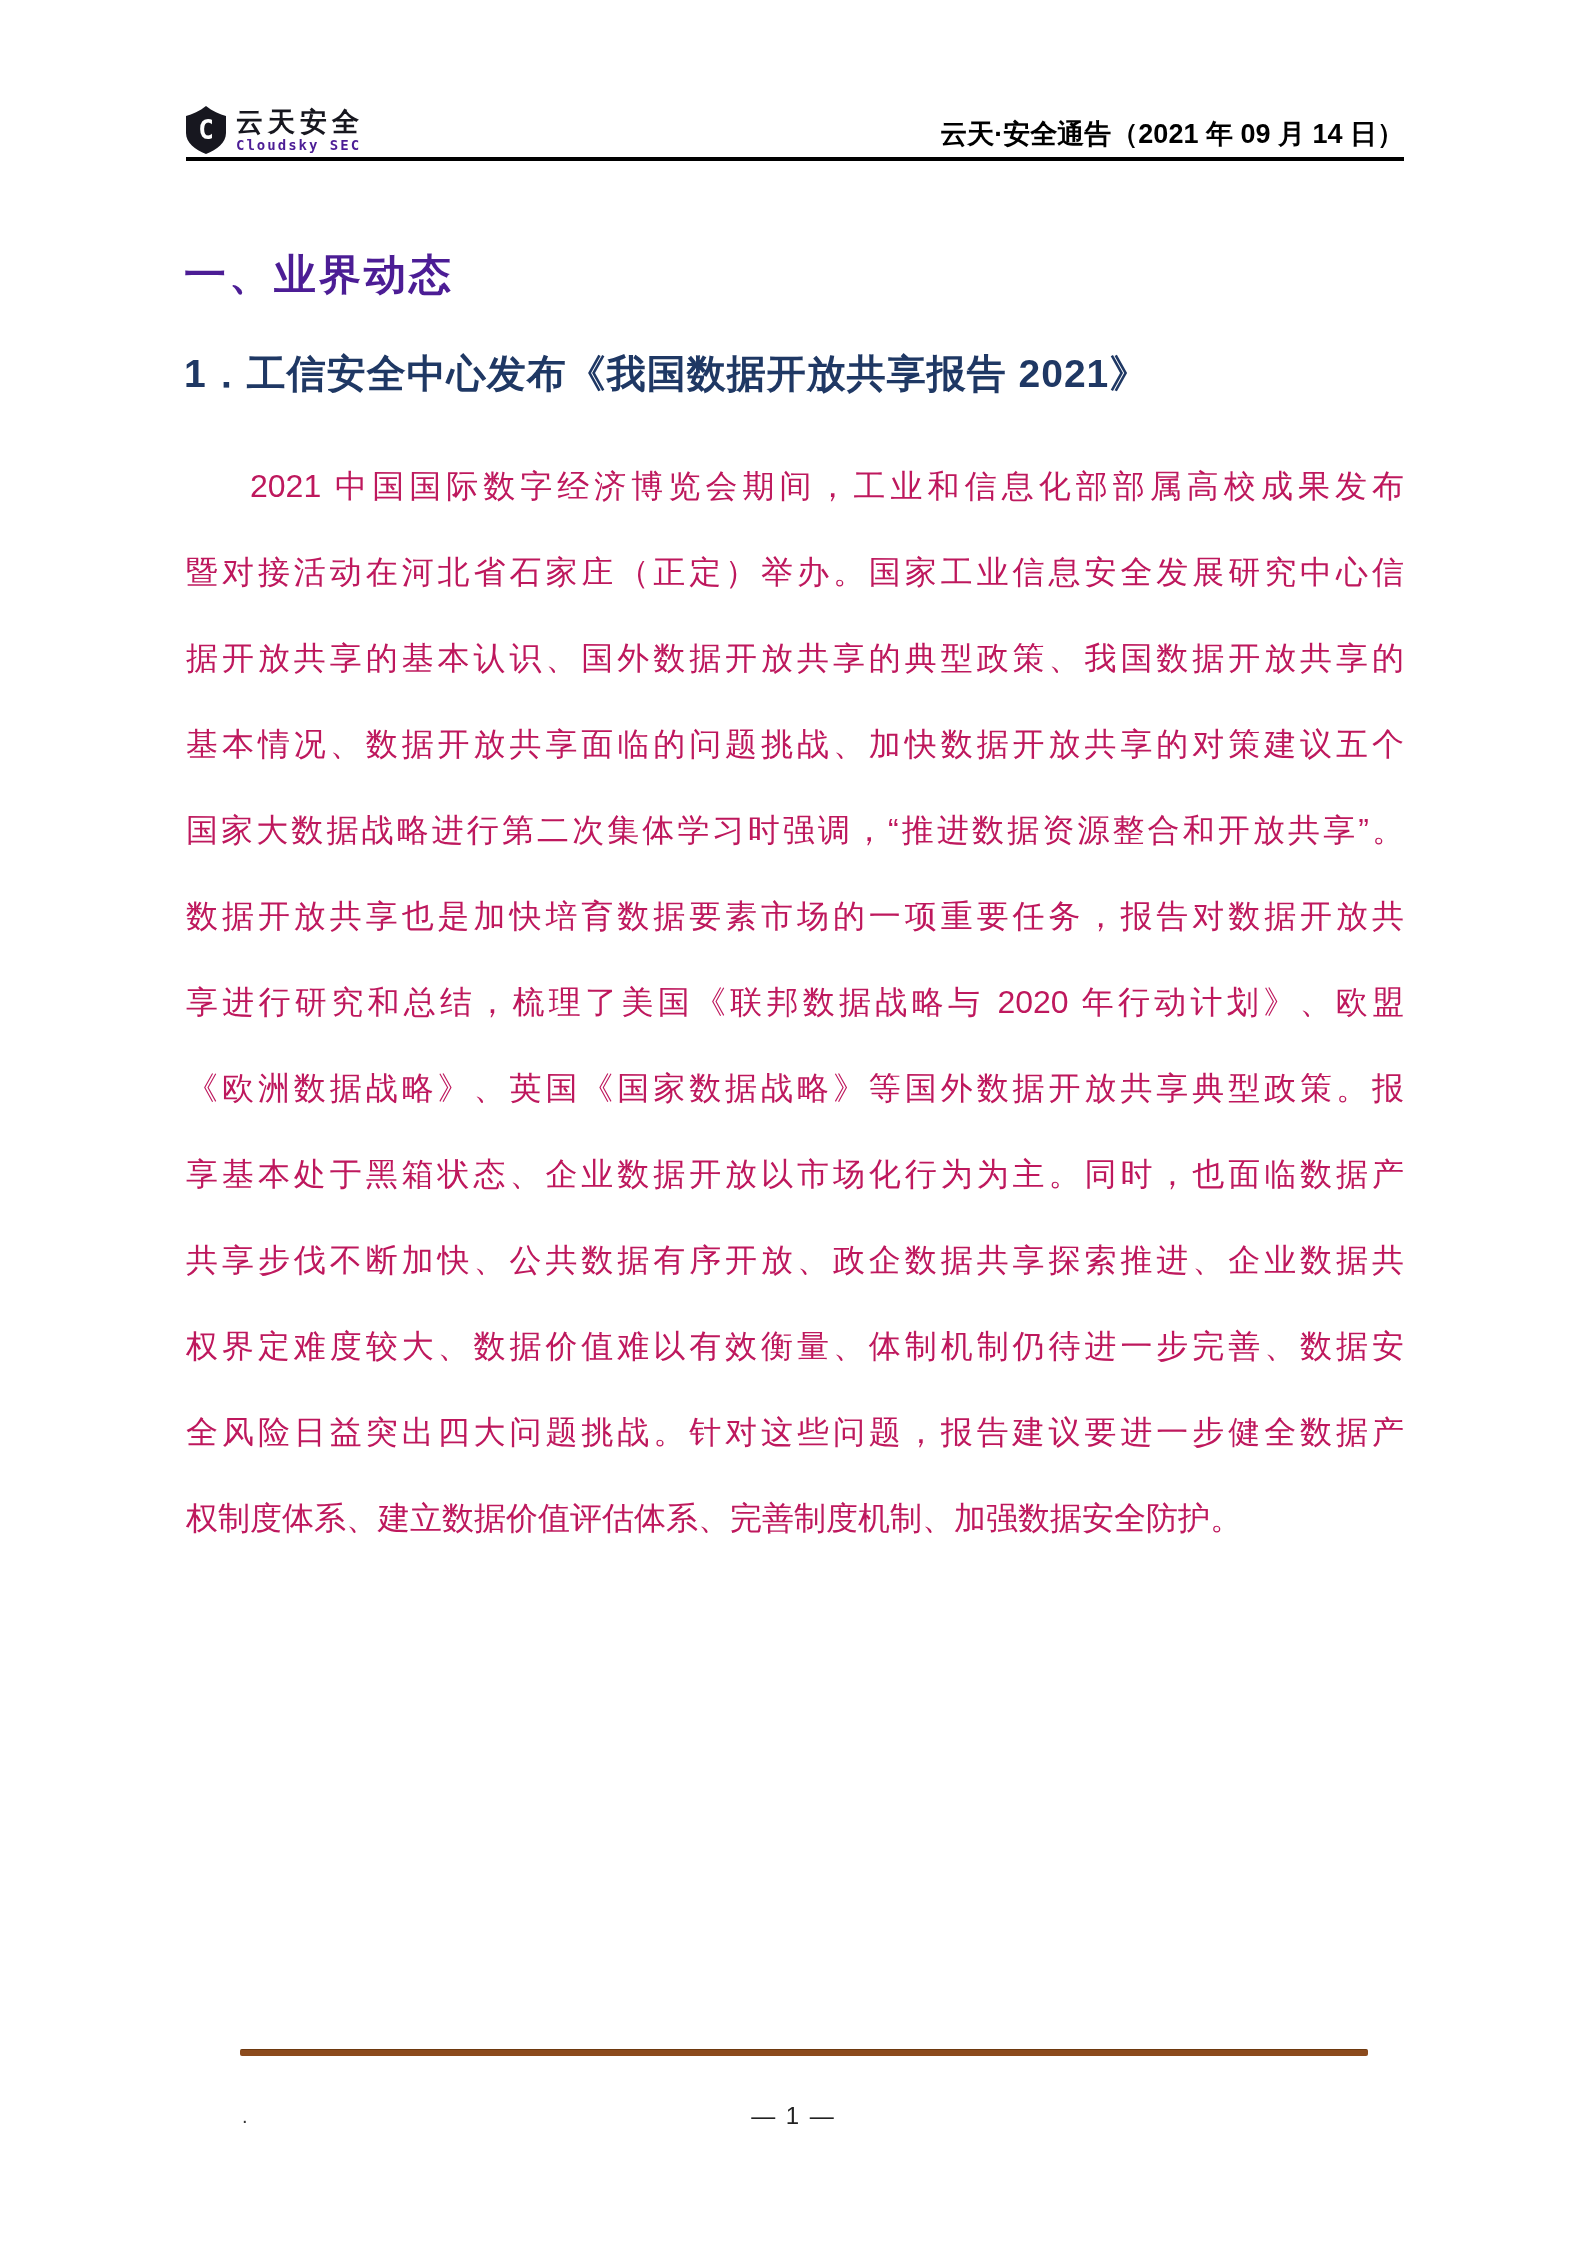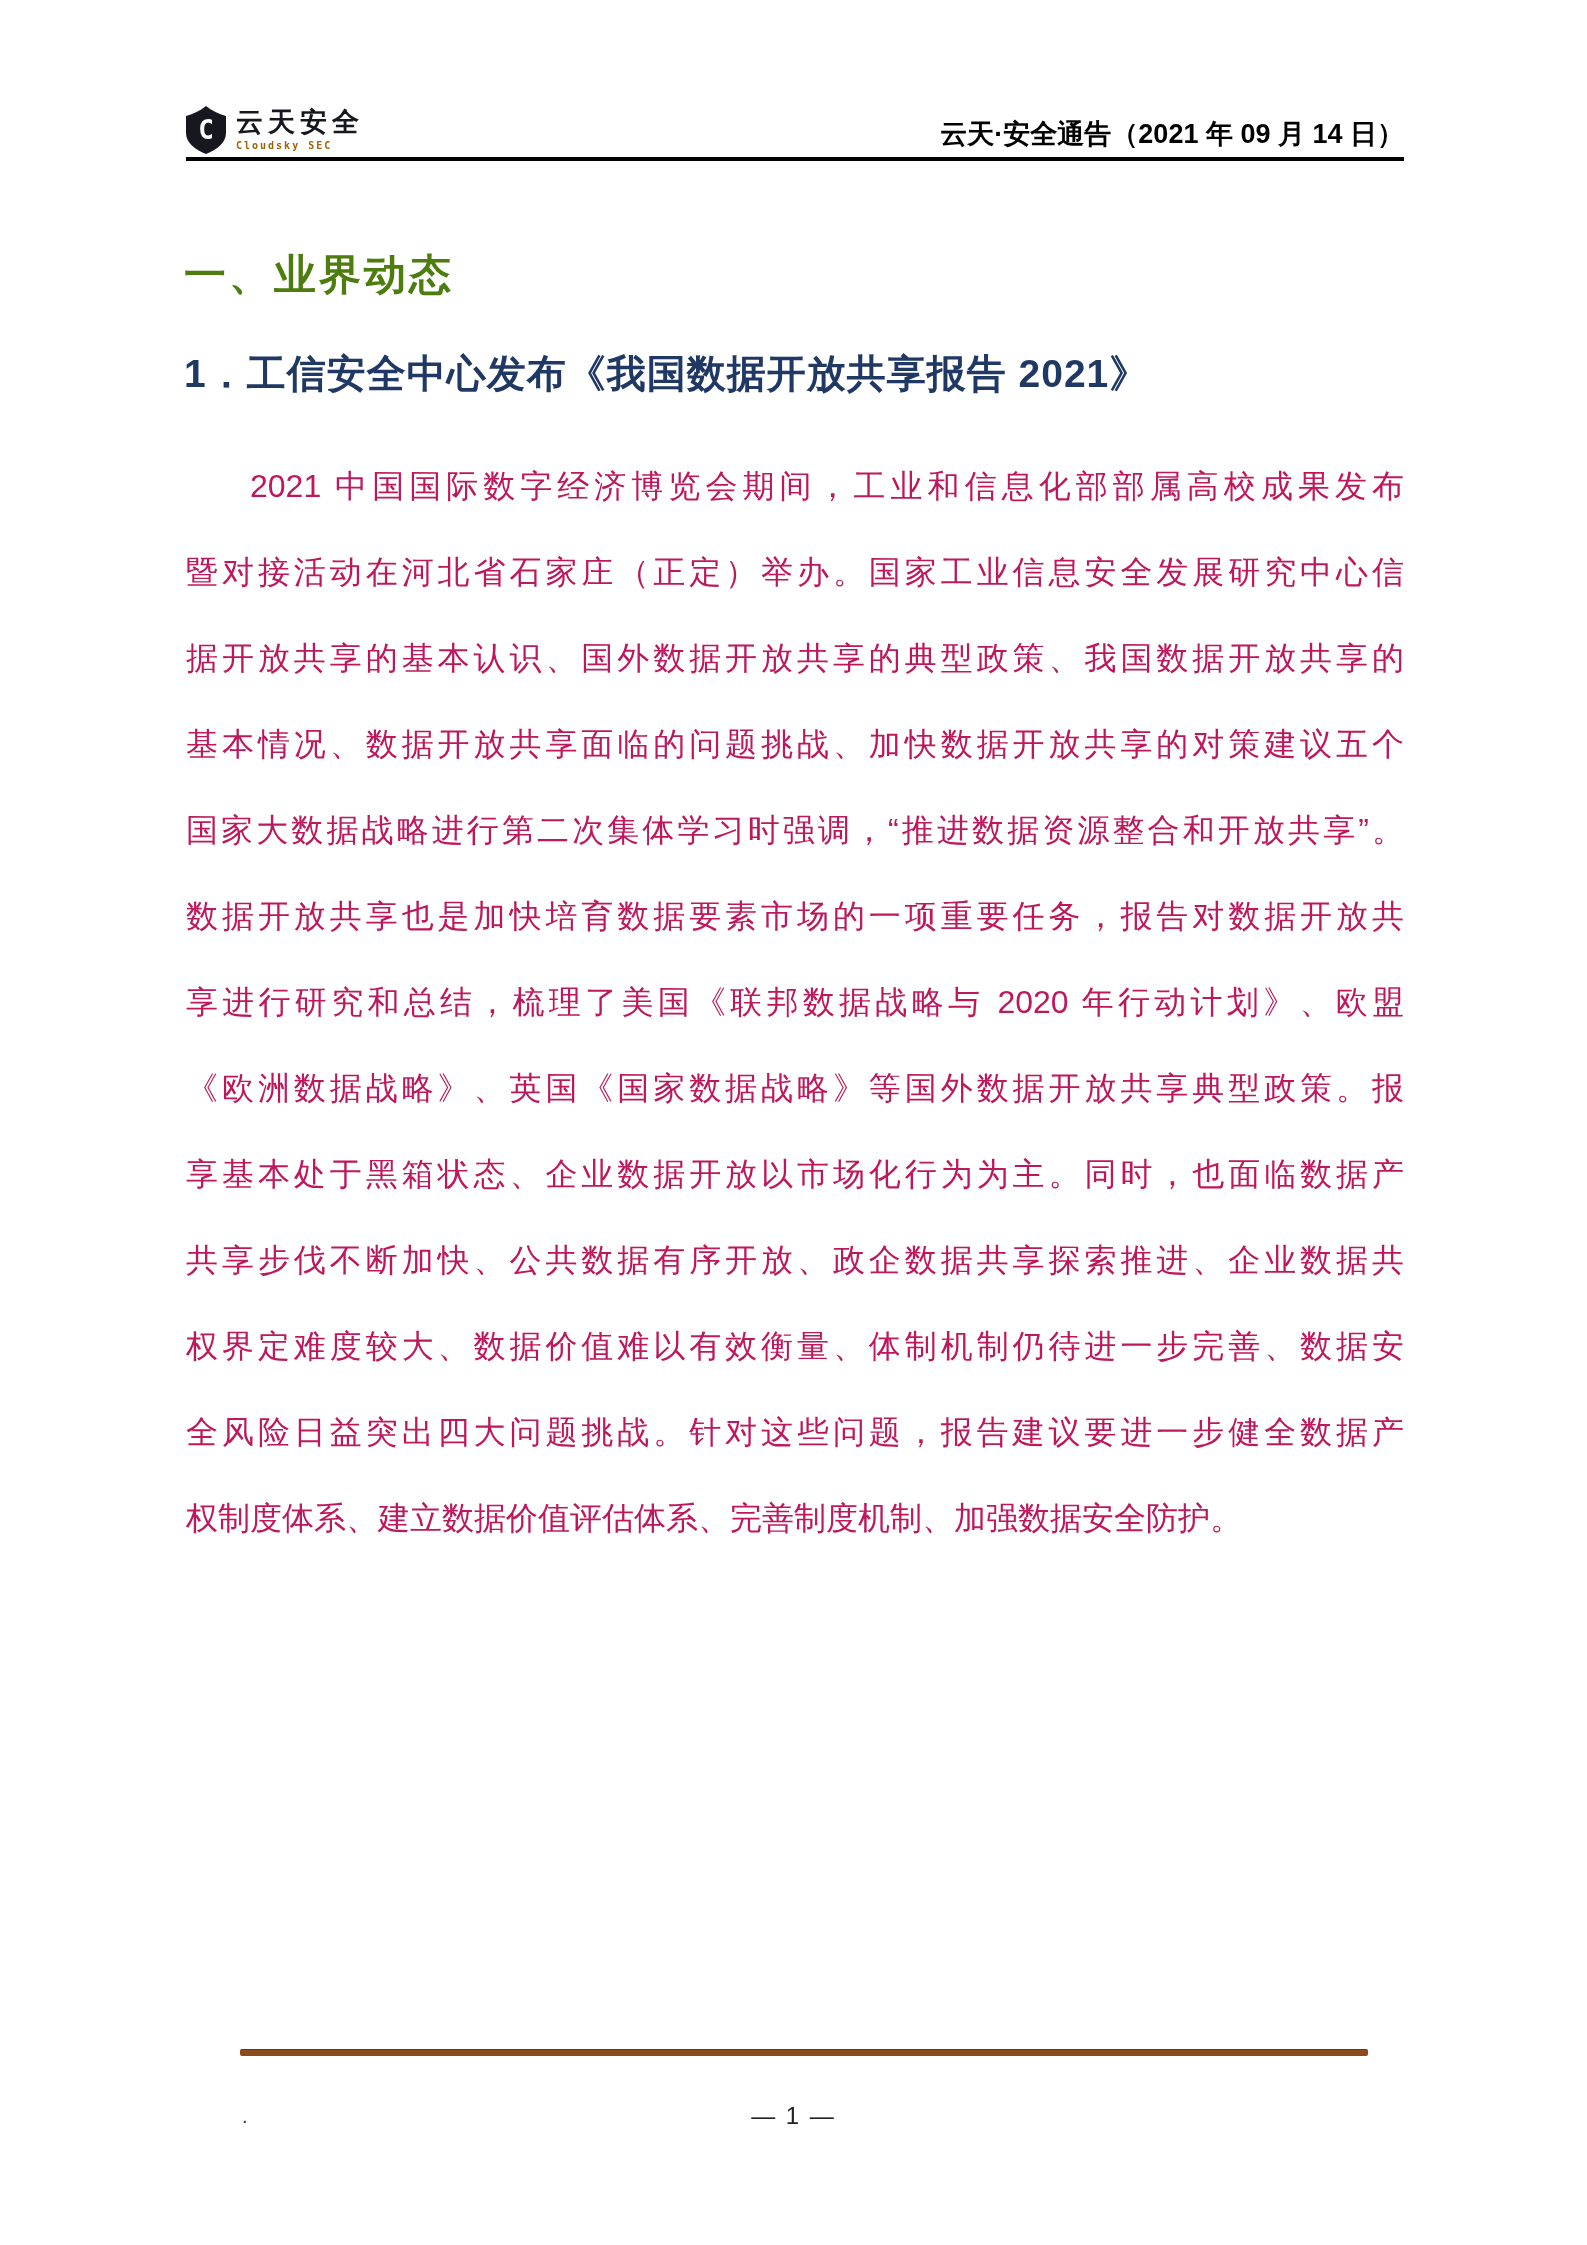--- a/index.html
+++ b/index.html
@@ -23,36 +23,36 @@
   .brand { display: flex; align-items: center; gap: 10px; }
   .shield { width: 40px; height: 48px; display: inline-block; }
   .shield svg { display: block; }
   .brand-text { display: flex; flex-direction: column; justify-content: center; }
   .brand-cn {
     font-size: 27px; font-weight: 700; color: #17171F;
     letter-spacing: 5px; line-height: 30px;
   }
   .brand-en {
     font-family: "DejaVu Sans Mono", monospace;
-    font-size: 10px; font-weight: 700; color: #a16207;
+    font-size: 14px; font-weight: 700; color: #4c1d95;
     letter-spacing: 2px; line-height: 17px;
   }
   .bulletin {
     font-size: 27px; font-weight: 700; color: #000000;
     padding-bottom: 2px; white-space: nowrap;
   }
   .hdr-rule {
     position: absolute; left: 186px; right: 183px; top: 157px;
     height: 4px; background: #000000;
   }
 
   
   .h1 {
     position: absolute; left: 184px; top: 250px;
-    font-size: 42px; font-weight: 700; color: #4d7c0f;
+    font-size: 42px; font-weight: 700; color: #4c1d95;
     letter-spacing: 3px; line-height: 50px; white-space: nowrap;
   }
   .h2 {
     position: absolute; left: 184px; top: 348px;
     font-size: 39px; font-weight: 700; color: #1F3864;
     letter-spacing: 1px; line-height: 52px; white-space: nowrap;
   }
 
   
   .body-text {

